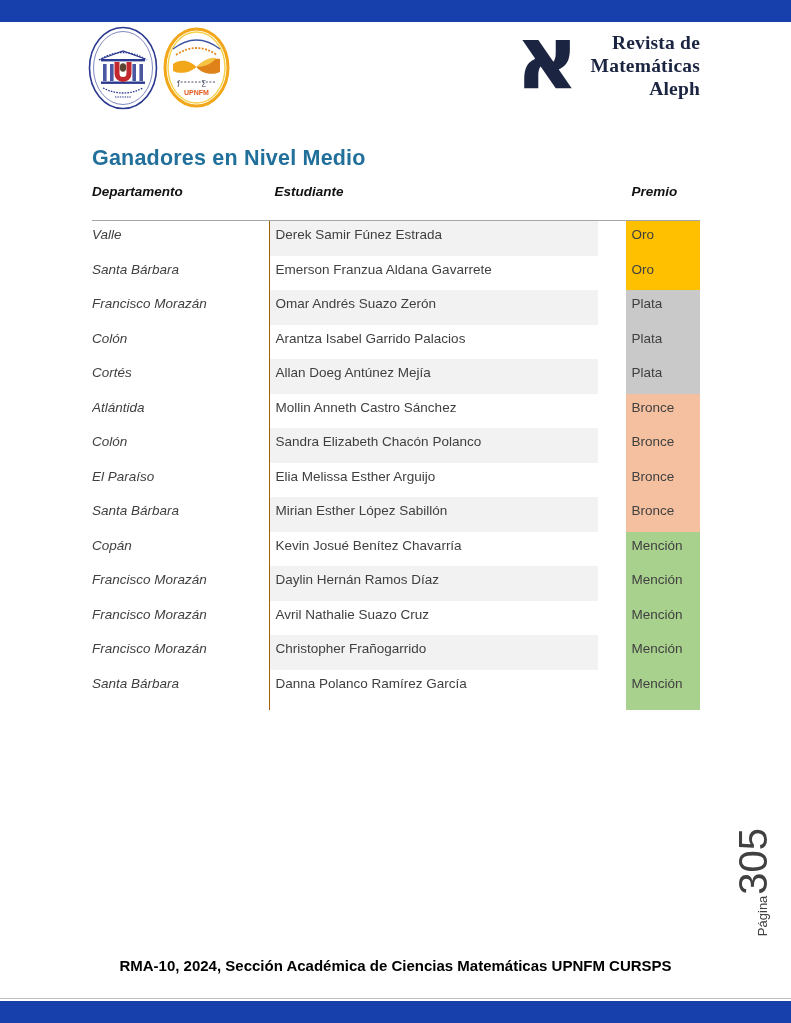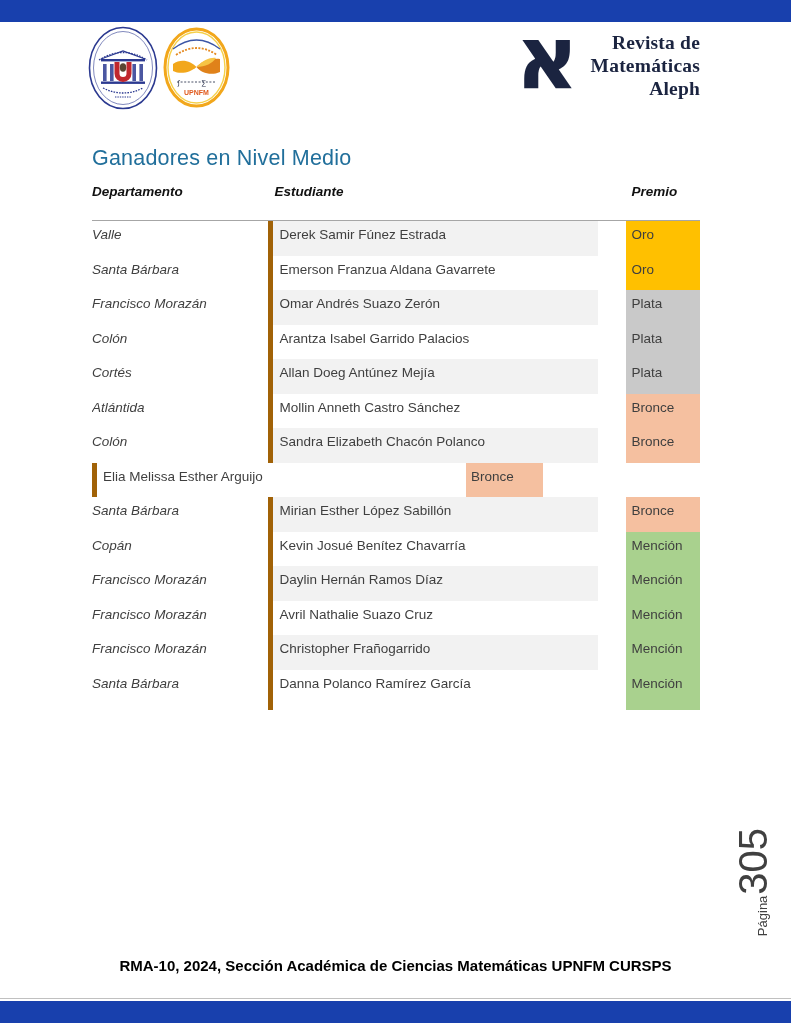--- a/index.html
+++ b/index.html
@@ -25,33 +25,33 @@
   }
   .mast-text{
     position:absolute;right:91px;top:31px;text-align:right;
     font-family:"Liberation Serif",serif;font-weight:700;font-size:19.5px;line-height:23px;
     color:var(--navy,#1B2440);letter-spacing:0.2px;
   }
 
   
   .page-title{
     position:absolute;left:92px;top:146px;margin:0;
-    font-size:21.5px;font-weight:400;color:var(--title,#216F9B);letter-spacing:0.2px;
+    font-size:21.5px;font-weight:700;color:var(--title,#216F9B);letter-spacing:0.2px;
   }
 
   
   .thead{position:absolute;left:92px;top:184px;width:608px;display:flex;}
   .th{font-weight:700;font-style:italic;font-size:13px;color:#111;}
   .table-top-border{position:absolute;left:92px;top:220px;width:608px;height:1px;background:#A6A6A6;}
   .tbody{position:absolute;left:92px;top:221px;width:608px;}
   .row{display:flex;height:34.5px;}
   .row.filler{height:6px;}
   .c-dept,.c-est,.c-prem{box-sizing:border-box;font-size:13.5px;color:#3F3F3F;padding-top:6px;overflow:hidden;white-space:nowrap;}
   .c-dept{width:185px;font-style:italic;text-align:left;padding-right:7px;}
-  .c-est{width:346px;border-left:5px solid #a16207;padding-left:6px;}
+  .c-est{width:346px;border-left:1px solid #a16207;padding-left:6px;}
   .c-prem{width:77px;padding-left:5px;margin-left:28px;}
   .thead .c-dept,.thead .c-est,.thead .c-prem{border:none;padding-top:0;font-style:italic;color:#111;}
   .c-est.stripe{background:var(--stripe,#F2F2F2);}
   .row.filler .c-dept,.row.filler .c-est,.row.filler .c-prem{padding-top:0;}
 
   
   .page-num{
     position:absolute;left:690px;top:860px;width:130px;height:44px;
     transform:rotate(-90deg);
     display:flex;align-items:baseline;justify-content:center;gap:1px;
@@ -148,20 +148,21 @@
     <div class="c-dept">Atlántida</div>
     <div class="c-est">Mollin Anneth Castro Sánchez</div>
     <div class="c-prem" style="background: rgb(245, 192, 160);">Bronce</div>
   </div>
     <div class="row">
     <div class="c-dept">Colón</div>
     <div class="c-est stripe">Sandra Elizabeth Chacón Polanco</div>
     <div class="c-prem" style="background: rgb(245, 192, 160);">Bronce</div>
   </div>
     <div class="row">
+    <div class="c-dept">El Paraíso</div>
     <div class="c-est">Elia Melissa Esther Arguijo</div>
     <div class="c-prem" style="background: rgb(245, 192, 160);">Bronce</div>
   </div>
     <div class="row">
     <div class="c-dept">Santa Bárbara</div>
     <div class="c-est stripe">Mirian Esther López Sabillón</div>
     <div class="c-prem" style="background: rgb(245, 192, 160);">Bronce</div>
   </div>
     <div class="row">
     <div class="c-dept">Copán</div>

